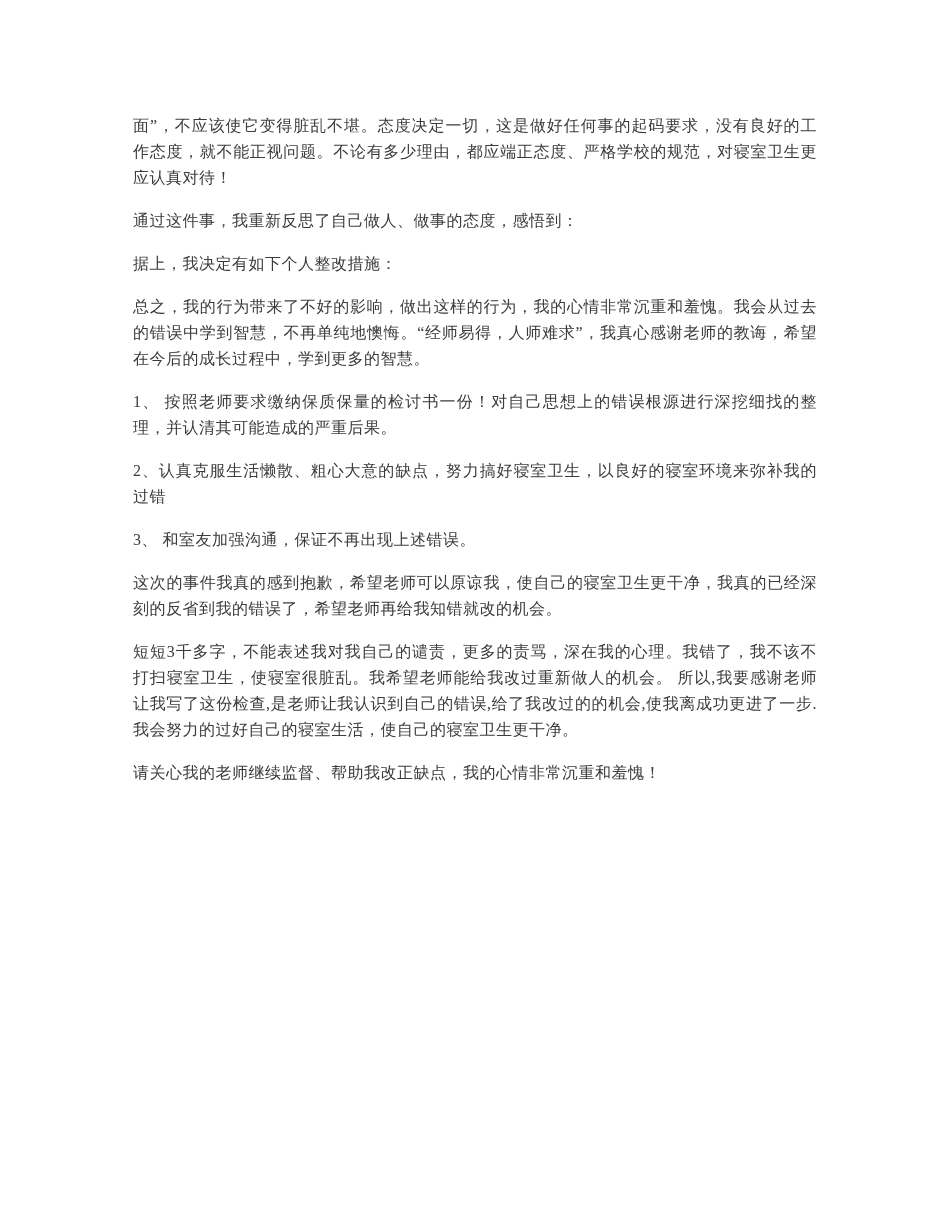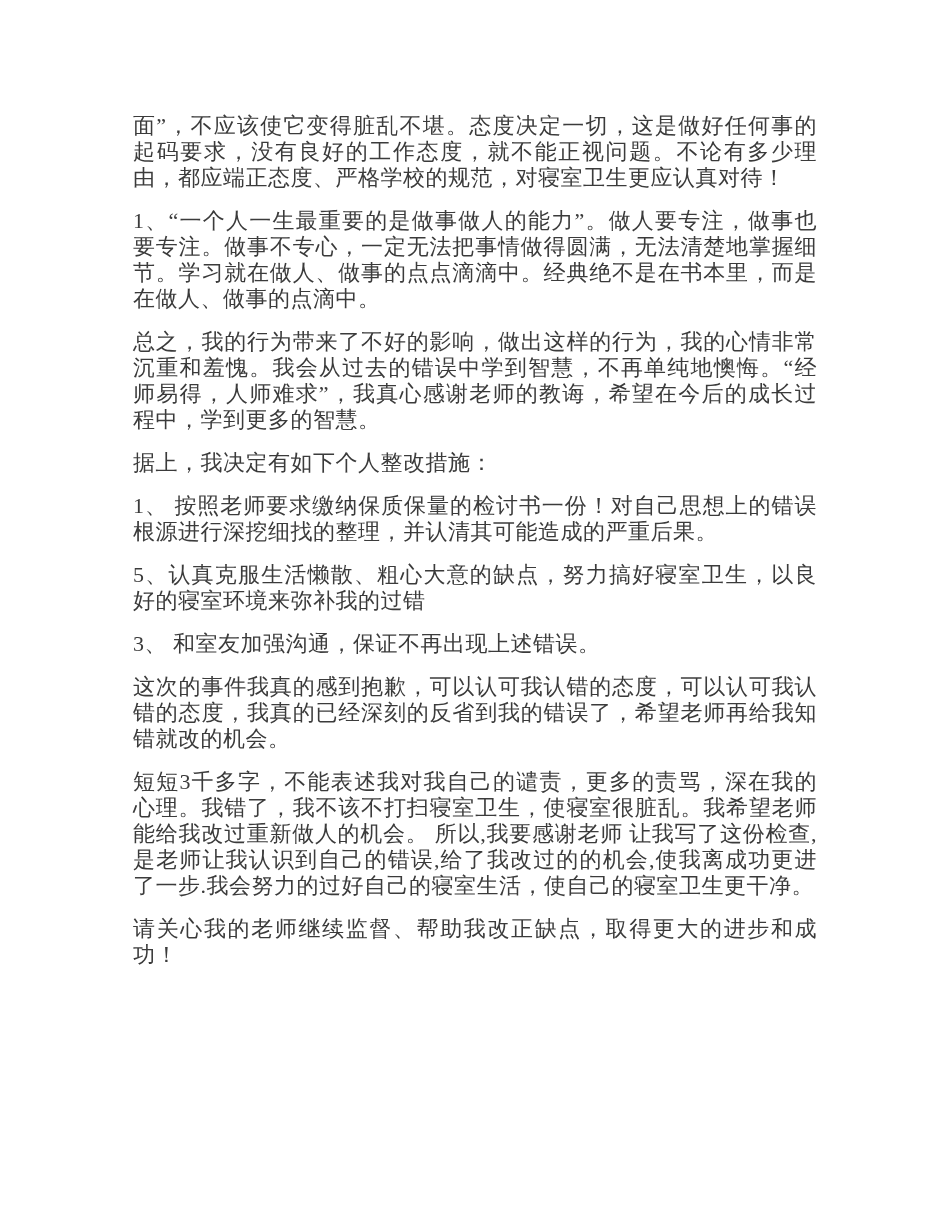--- a/index.html
+++ b/index.html
@@ -18,37 +18,37 @@
     width: 950px;
     height: 1229px;
     padding: 113px 133px 0 133px;
     background: #ffffff;
   }
   .doc-body {
     width: 684px;
   }
   .para {
     margin: 0 0 17px 0;
-    font-size: 22px;
+    font-size: 16px;
     line-height: 26px;
     color: #3b3b3b;
     text-align: justify;
     letter-spacing: 0.5px;
     word-break: break-all;
   }
 </style>
 </head>
 <body>
 
 <div class="page">
   <div class="doc-body">
     <p class="para">面”，不应该使它变得脏乱不堪。态度决定一切，这是做好任何事的起码要求，没有良好的工作态度，就不能正视问题。不论有多少理由，都应端正态度、严格学校的规范，对寝室卫生更应认真对待！</p>
-    <p class="para">1、“一个人一生最重要的是做事做人的能力”。做人要专注，做事也要专注。做事不专心，一定无法把事情做得圆满，无法清楚地掌握细节。学习就在做人、做事的点点滴滴中。经典绝不是在书本里，而是在做人、做事的点滴中。</p>
+    <p class="para">通过这件事，我重新反思了自己做人、做事的态度，感悟到：</p>
+    <p class="para">据上，我决定有如下个人整改措施：</p>
     <p class="para">总之，我的行为带来了不好的影响，做出这样的行为，我的心情非常沉重和羞愧。我会从过去的错误中学到智慧，不再单纯地懊悔。“经师易得，人师难求”，我真心感谢老师的教诲，希望在今后的成长过程中，学到更多的智慧。</p>
-    <p class="para">据上，我决定有如下个人整改措施：</p>
     <p class="para">1、 按照老师要求缴纳保质保量的检讨书一份！对自己思想上的错误根源进行深挖细找的整理，并认清其可能造成的严重后果。</p>
-    <p class="para">5、认真克服生活懒散、粗心大意的缺点，努力搞好寝室卫生，以良好的寝室环境来弥补我的过错</p>
+    <p class="para">2、认真克服生活懒散、粗心大意的缺点，努力搞好寝室卫生，以良好的寝室环境来弥补我的过错</p>
     <p class="para">3、 和室友加强沟通，保证不再出现上述错误。</p>
-    <p class="para">这次的事件我真的感到抱歉，可以认可我认错的态度，可以认可我认错的态度，我真的已经深刻的反省到我的错误了，希望老师再给我知错就改的机会。</p>
+    <p class="para">这次的事件我真的感到抱歉，希望老师可以原谅我，使自己的寝室卫生更干净，我真的已经深刻的反省到我的错误了，希望老师再给我知错就改的机会。</p>
     <p class="para">短短3千多字，不能表述我对我自己的谴责，更多的责骂，深在我的心理。我错了，我不该不打扫寝室卫生，使寝室很脏乱。我希望老师能给我改过重新做人的机会。 所以,我要感谢老师 让我写了这份检查,是老师让我认识到自己的错误,给了我改过的的机会,使我离成功更进了一步.我会努力的过好自己的寝室生活，使自己的寝室卫生更干净。</p>
-    <p class="para">请关心我的老师继续监督、帮助我改正缺点，取得更大的进步和成功！</p>
+    <p class="para">请关心我的老师继续监督、帮助我改正缺点，我的心情非常沉重和羞愧！</p>
   </div>
 </div>
 
 </body></html>

